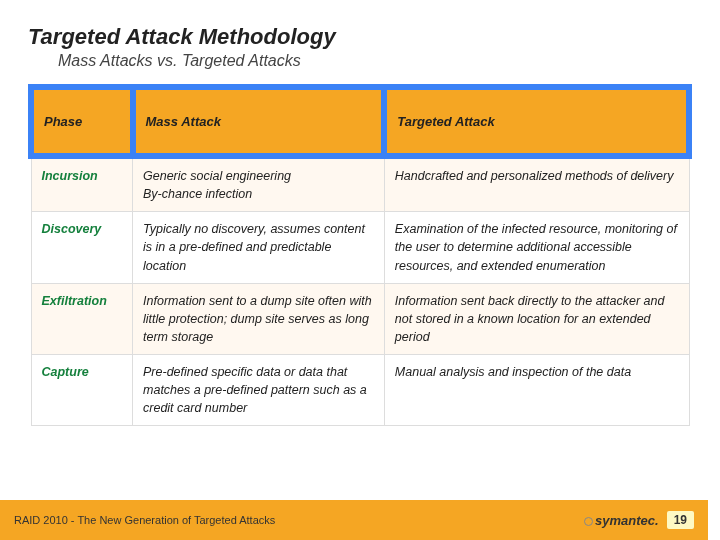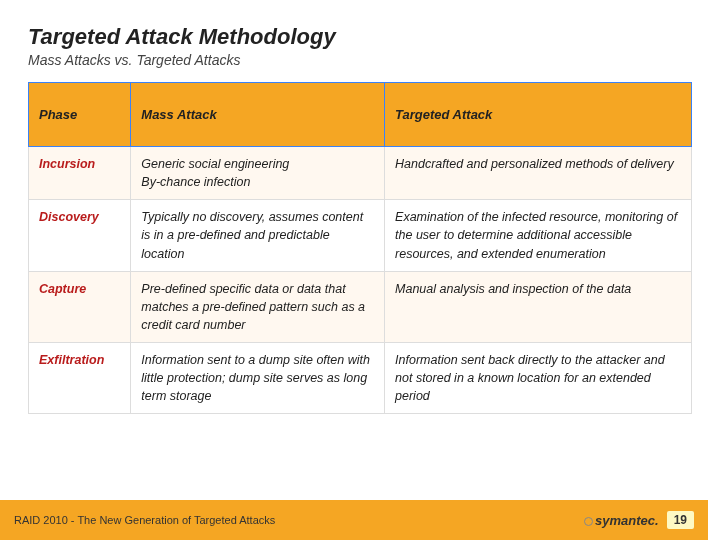--- a/index.html
+++ b/index.html
@@ -20,39 +20,40 @@
       flex-direction: column;
       font-style: italic;
     }
     .title {
       font-size: 22px;
       font-weight: bold;
       color: #222;
       margin-bottom: 2px;
     }
     .subtitle {
-      font-size: 14px;
+      font-size: 16px;
       color: #444;
       margin-bottom: 14px;
+      margin-left: 30px;
     }
     table {
       width: 100%;
       border-collapse: collapse;
       table-layout: fixed;
     }
     col.col-phase { width: 100px; }
     col.col-mass { width: 248px; }
     col.col-targeted { width: 300px; }
 
     thead tr th {
       padding: 24px 10px;
       font-weight: bold;
       font-size: 13px;
       text-align: left;
-      border: 1px solid #3b82f6;
+      border: 6px solid #3b82f6;
     }
     thead tr th:first-child {
       background: #f5a623;
       color: #222;
     }
     thead tr th:nth-child(2) {
       background: #f5a623;
       color: #222;
     }
     thead tr th:nth-child(3) {
@@ -68,21 +69,21 @@
       line-height: 1.45;
     }
     tbody tr:nth-child(odd) td {
       background: #fff8f0;
     }
     tbody tr:nth-child(even) td {
       background: #fff;
     }
     tbody tr td:first-child {
       font-weight: bold;
-      color: #b91c1c;
+      color: #15803d;
     }
 
     .footer {
       margin-top: auto;
       height: 40px;
       background: #f5a623;
       display: flex;
       align-items: center;
       justify-content: space-between;
       padding: 0 14px;
@@ -141,28 +142,28 @@
           <td style="white-space: pre-line;">Generic social engineering
 By-chance infection</td>
           <td>Handcrafted and personalized methods of delivery</td>
         </tr>
         <tr>
           <td>Discovery</td>
           <td style="white-space: pre-line;">Typically no discovery, assumes content is in a pre-defined and predictable location</td>
           <td>Examination of the infected resource, monitoring of the user to determine additional accessible resources, and extended enumeration</td>
         </tr>
         <tr>
+          <td>Exfiltration</td>
+          <td style="white-space: pre-line;">Information sent to a dump site often with little protection; dump site serves as long term storage</td>
+          <td>Information sent back directly to the attacker and not stored in a known location for an extended period</td>
+        </tr>
+        <tr>
           <td>Capture</td>
           <td style="white-space: pre-line;">Pre-defined specific data or data that matches a pre-defined pattern such as a credit card number</td>
           <td>Manual analysis and inspection of the data</td>
-        </tr>
-        <tr>
-          <td>Exfiltration</td>
-          <td style="white-space: pre-line;">Information sent to a dump site often with little protection; dump site serves as long term storage</td>
-          <td>Information sent back directly to the attacker and not stored in a known location for an extended period</td>
         </tr>
       </tbody>
   </table>
 </div>
 
 <div class="footer">
   <span class="footer-text">RAID 2010 - The New Generation of Targeted Attacks</span>
   <div class="footer-right">
     <span class="footer-logo">
       <span style="display:inline-block;width:9px;height:9px;background:#f5a623;border-radius:50%;vertical-align:middle;margin-right:2px;border:1.5px solid #888;"></span><span>symantec.</span>

